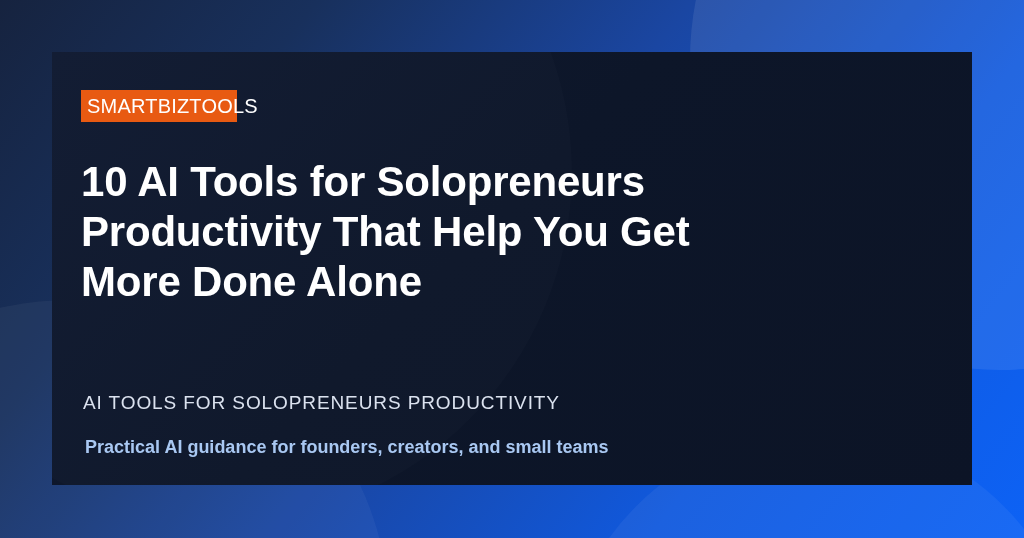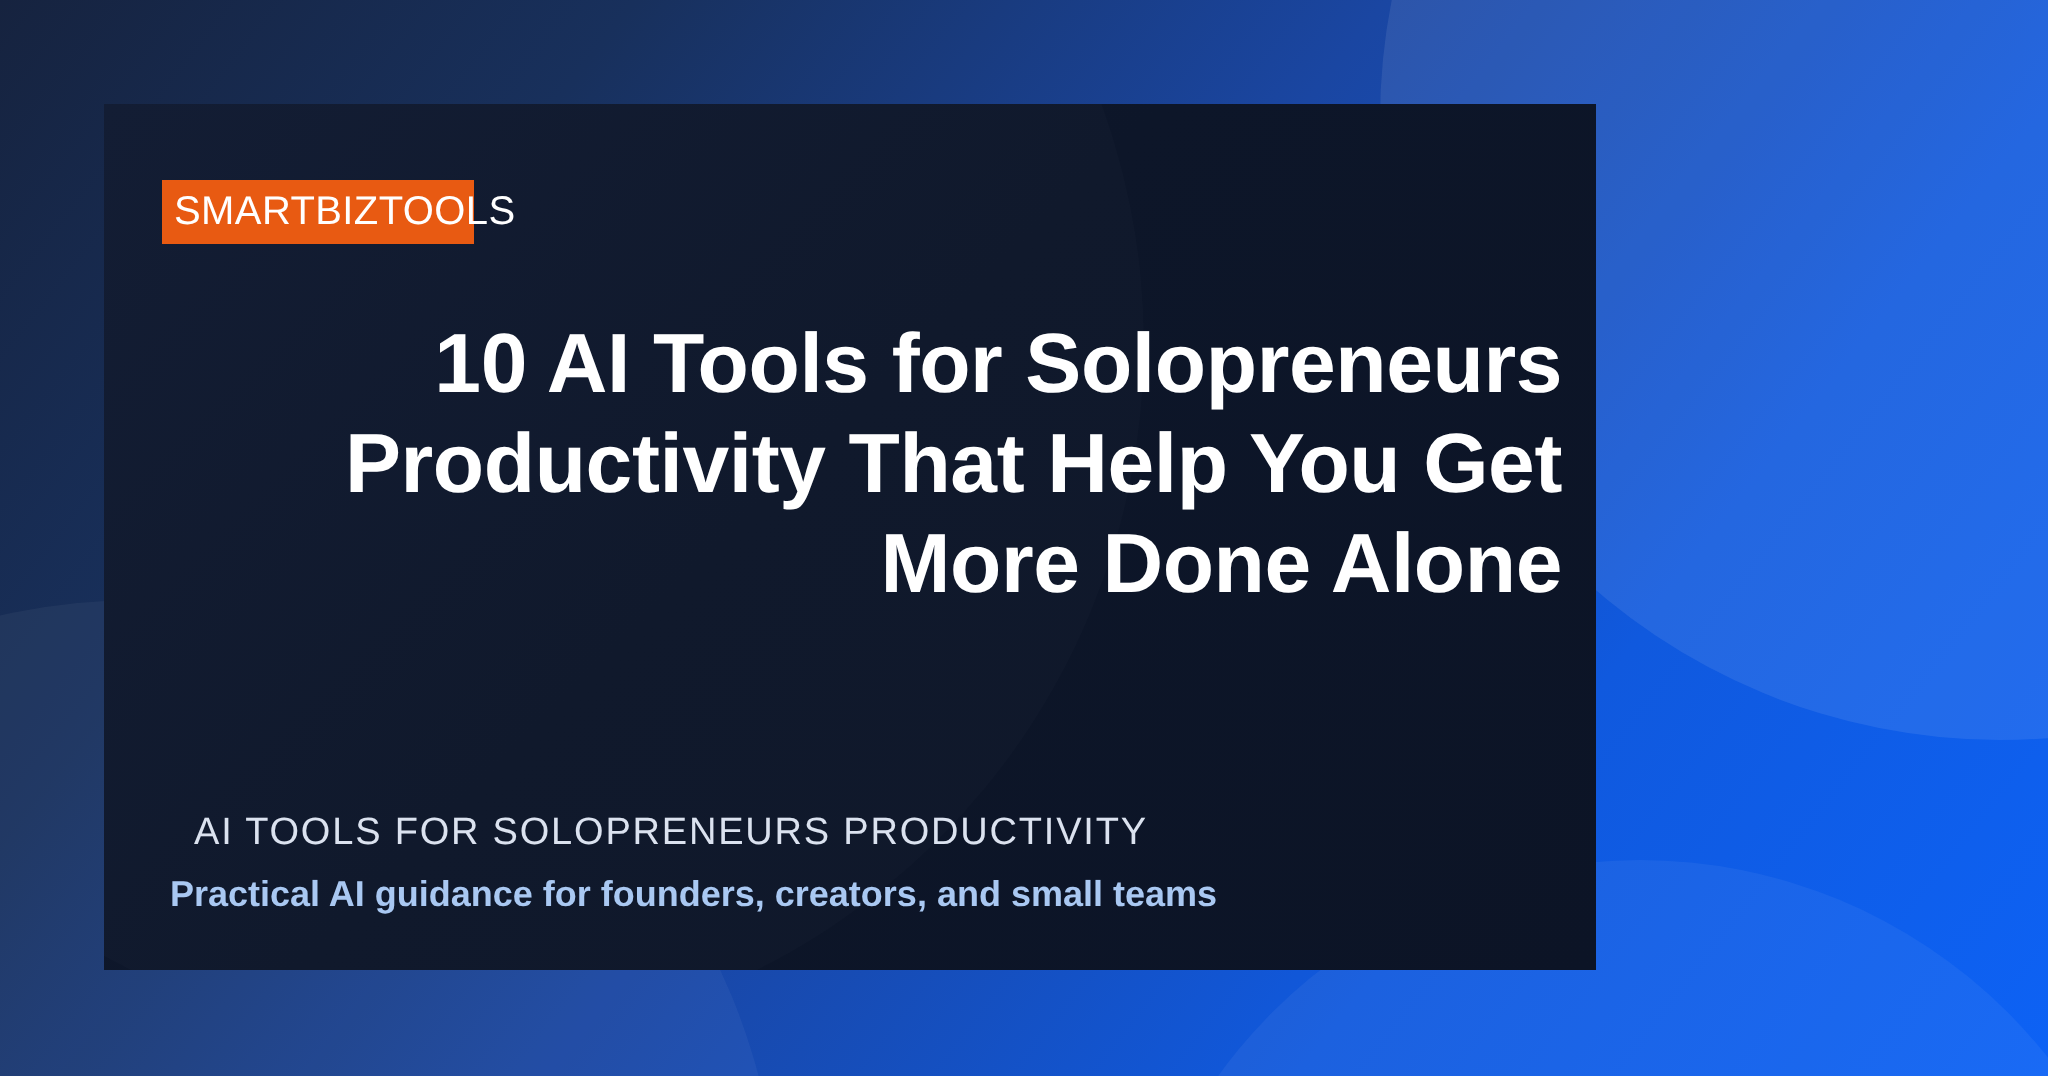--- a/index.html
+++ b/index.html
@@ -59,21 +59,21 @@
     height: 520px;
     border-radius: 50%;
     background: rgba(255, 255, 255, 0.05);
   }
 
   
   .card {
     position: absolute;
     left: 52px;
     top: 52px;
-    width: 746px;
+    width: 920px;
     height: 433px;
     background:
       linear-gradient(135deg, #101a31 0%, #0d1629 45%, #0c1426 100%);
     box-sizing: border-box;
     overflow: hidden;
   }
 
   .card-glow {
     position: absolute;
     left: -180px;
@@ -127,29 +127,28 @@
     position: absolute;
     left: 0;
     top: 105px;
     width: 700px;
     margin: 0;
     font-size: 42px;
     line-height: 50px;
     font-weight: 700;
     color: #ffffff;
     letter-spacing: -0.2px;
-    text-align: right;
   }
 
   
   .kicker {
     position: absolute;
     left: 0;
     top: 337px;
-    margin: 16px;
+    margin: 2px;
     font-size: 19px;
     line-height: 24px;
     font-weight: 400;
     letter-spacing: 0.9px;
     color: #dbe2ef;
     white-space: nowrap;
   }
 
   .tagline {
     position: absolute;

